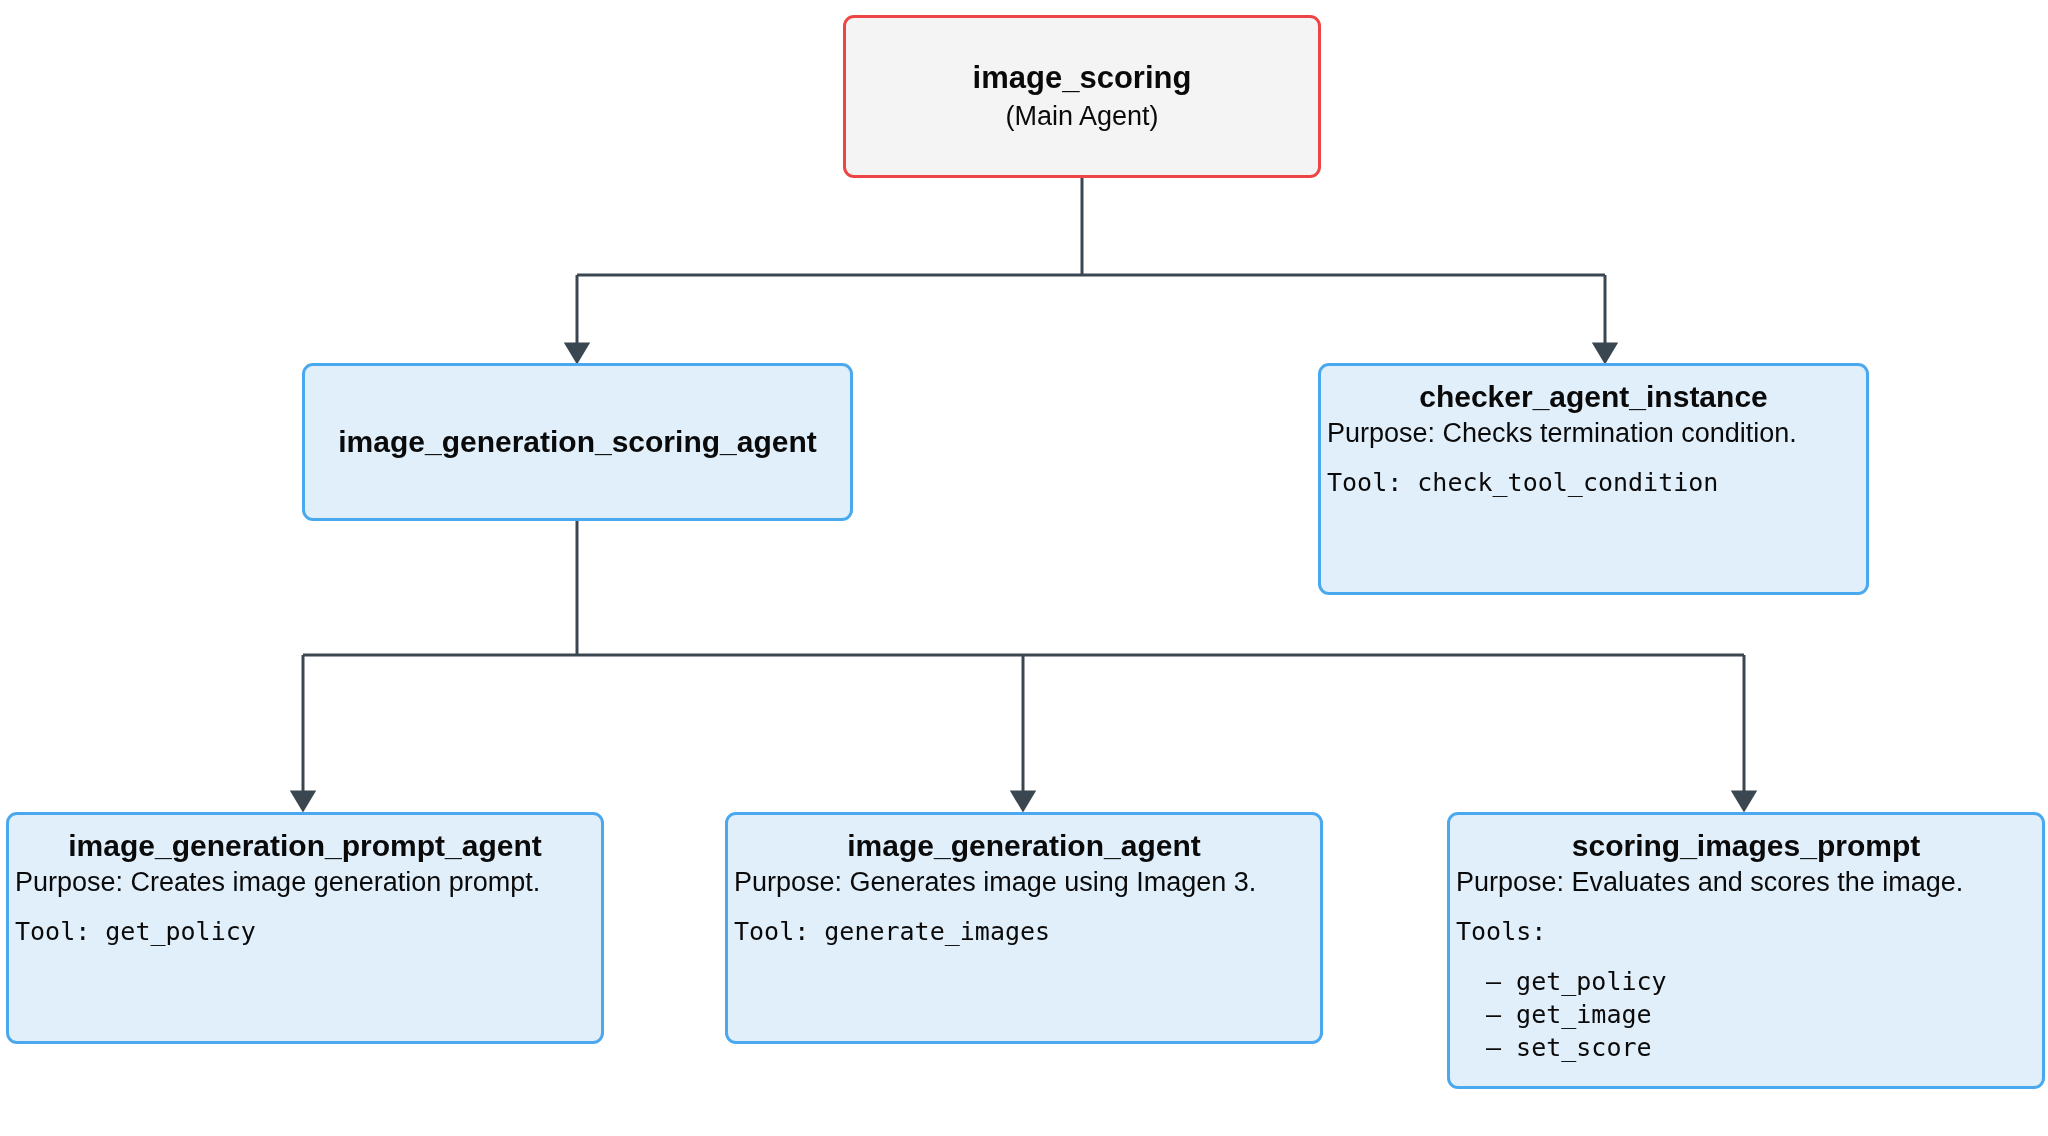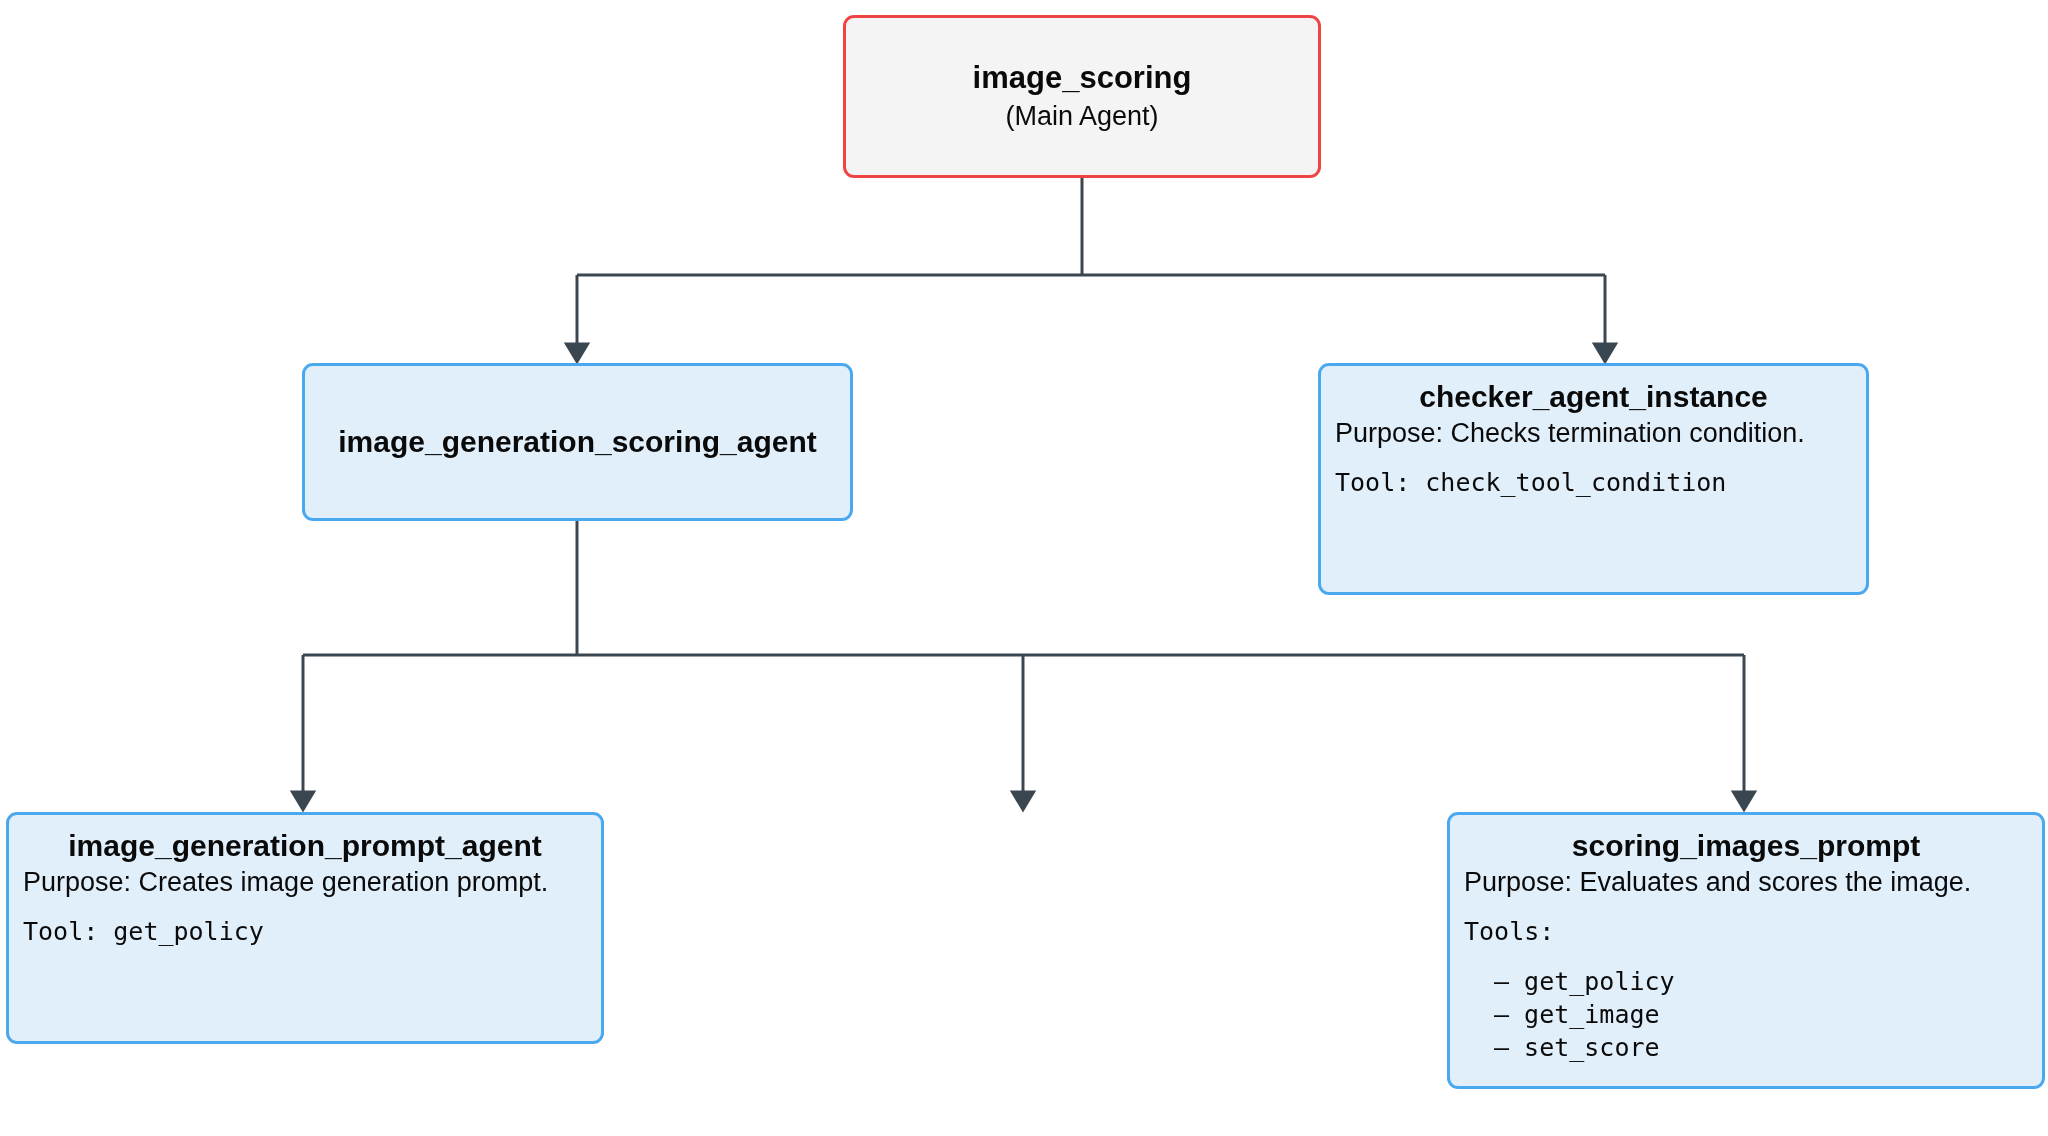--- a/index.html
+++ b/index.html
@@ -53,21 +53,21 @@
     font-size: 31px;
   }
   .node-subtitle {
     font-size: 27px;
     color: #0a0a0a;
     text-align: center;
     line-height: 1.2;
     margin-top: 4px;
   }
   .node-body {
-    padding: 0 14px;
+    padding: 0 6px;
   }
   .node-purpose {
     font-size: 27px;
     color: #0a0a0a;
     white-space: nowrap;
     line-height: 1.28;
     margin-top: 2px;
   }
   .node-tool {
     font-family: "DejaVu Sans Mono", monospace;
@@ -155,20 +155,27 @@
   </div>
 
   <div class="node agent stack-top" style="left:6px; top:812px; width:598px; height:232px;">
     <div class="node-title">image_generation_prompt_agent</div>
     <div class="node-body">
       <div class="node-purpose">Purpose: Creates image generation prompt.</div>
       <div class="node-tool"><span class="tool-label">Tool: </span><span>get_policy</span></div>
     </div>
   </div>
 
+  <div class="node agent stack-top" style="left:725px; top:812px; width:598px; height:232px;">
+    <div class="node-title">image_generation_agent</div>
+    <div class="node-body">
+      <div class="node-purpose">Purpose: Generates image using Imagen 3.</div>
+      <div class="node-tool"><span class="tool-label">Tool: </span><span>generate_images</span></div>
+    </div>
+  </div>
 
   <div class="node agent stack-top" style="left:1447px; top:812px; width:598px; height:277px;">
     <div class="node-title">scoring_images_prompt</div>
     <div class="node-body">
       <div class="node-purpose">Purpose: Evaluates and scores the image.</div>
       <div class="node-tool">Tools:</div>
       <ul class="tools-list">
         <li>– get_policy</li>
         <li>– get_image</li>
         <li>– set_score</li>

